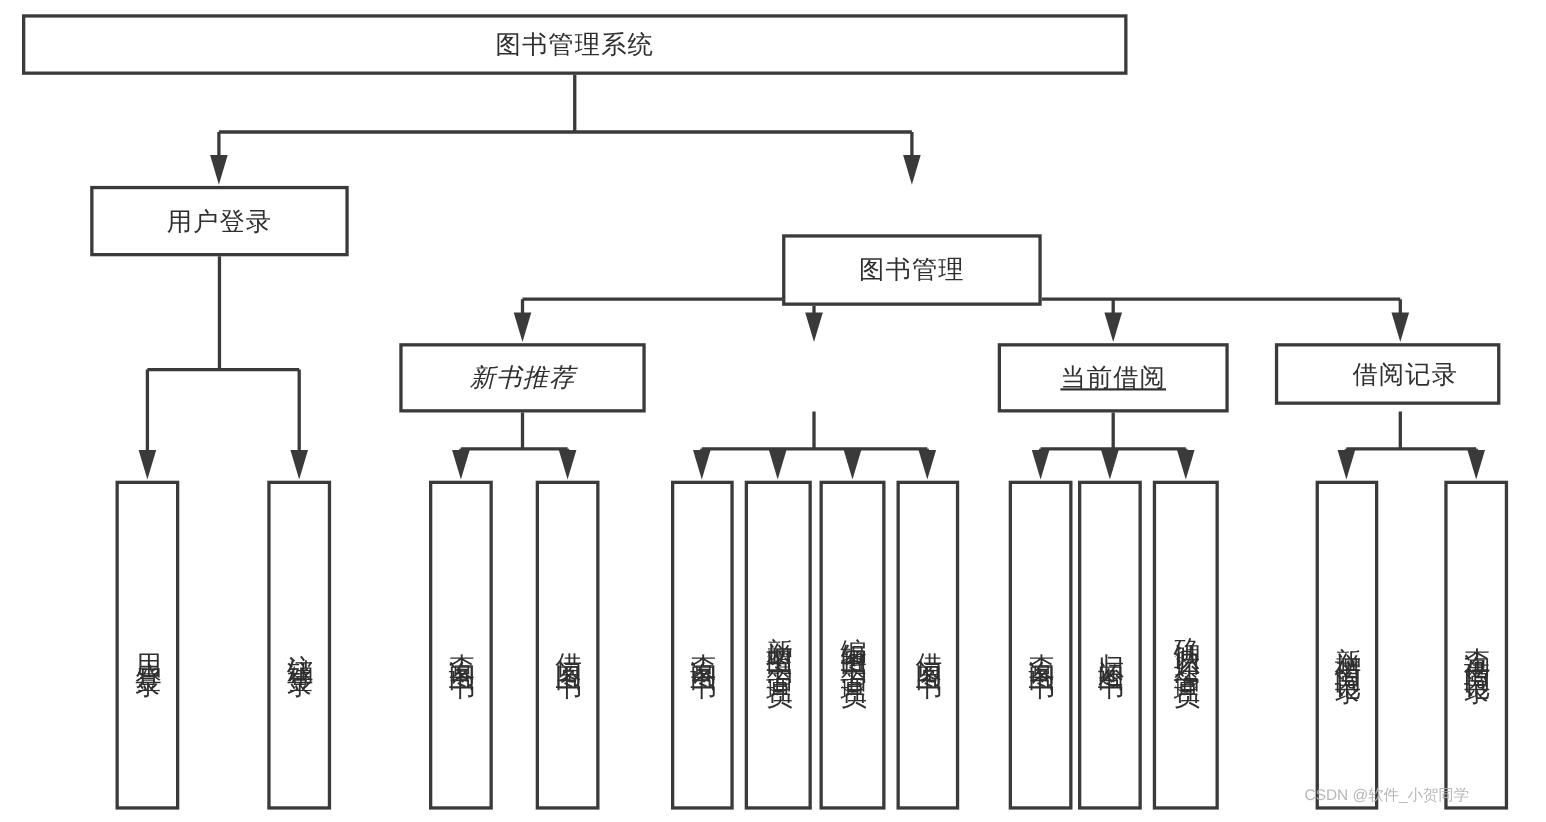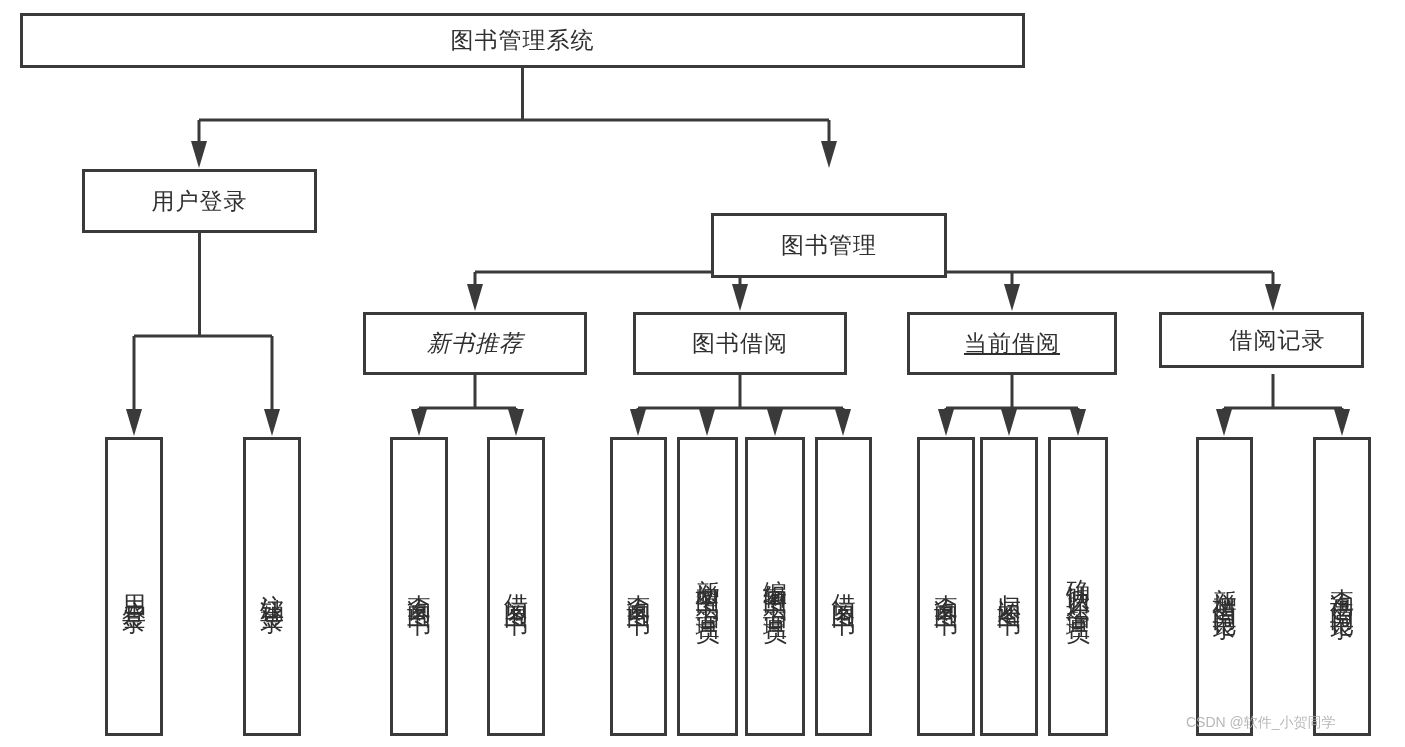--- a/index.html
+++ b/index.html
@@ -115,23 +115,20 @@
   <div class="box h" id="n-user-login">
     <span class="lbl">用户登录</span>
   </div>
   <div class="box h" id="n-book-mgmt">
     <span class="lbl">图书管理</span>
   </div>
 
   <div class="box h" id="n-new-book-rec">
     <span class="lbl">新书推荐</span>
   </div>
-  <div class="box h" id="n-book-borrow">
-    <span class="lbl">图书借阅</span>
-  </div>
   <div class="box h" id="n-current-borrow">
     <span class="lbl">当前借阅</span>
   </div>
   <div class="box h" id="n-borrow-record">
     <span class="lbl">借阅记录</span>
   </div>
 
   <div class="box v" id="n-login">
     <span class="lbl">用户登录</span>
   </div>

